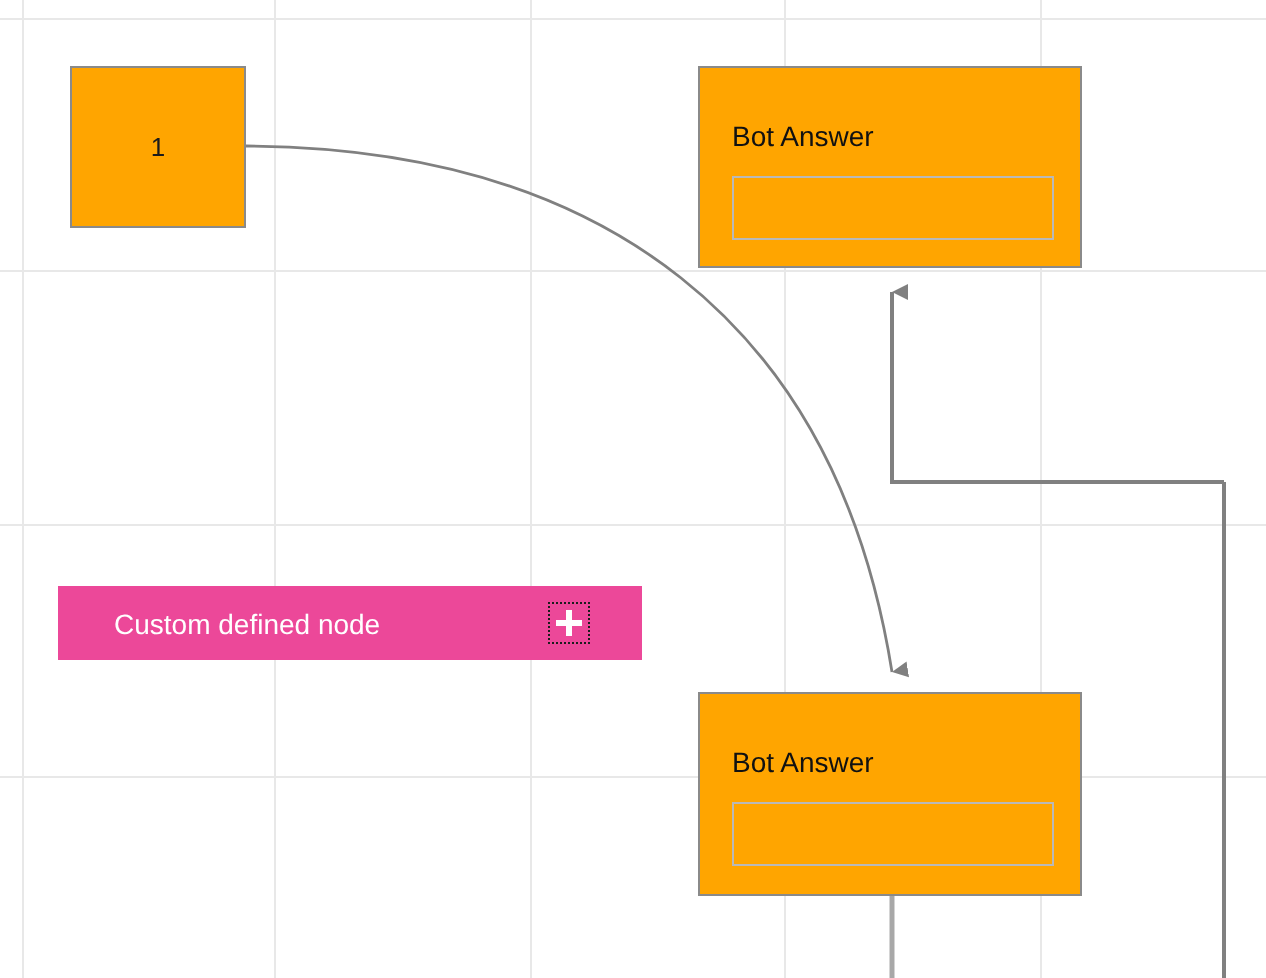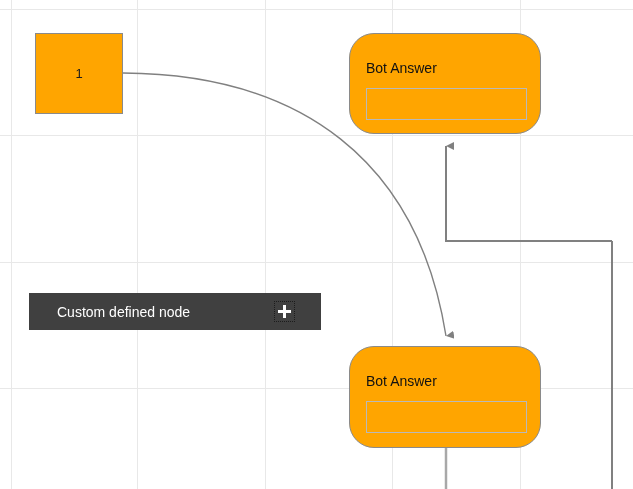--- a/index.html
+++ b/index.html
@@ -43,21 +43,20 @@
   }
   .node-start .num {
     font-size: 13px;
     color: #1b1b1b;
     line-height: 1;
   }
   .node-bot {
     left: 349px;
     width: 192px;
     padding: 0;
-    border-radius: 25px;
   }
   .node-bot-top { top: 33px; height: 101px; }
   .node-bot-bottom { top: 346px; height: 102px; }
   .node-bot .node-title {
     position: absolute;
     left: 16px;
     top: 27px;
     font-size: 14px;
     color: #111111;
     line-height: 1;
@@ -72,21 +71,21 @@
     box-sizing: border-box;
     border: 1px solid #b9b9b9;
     background: transparent;
   }
   .palette-bar {
     position: absolute;
     left: 29px;
     top: 293px;
     width: 292px;
     height: 37px;
-    background: #404040;
+    background: #ec4899;
     display: flex;
     align-items: center;
     box-sizing: border-box;
   }
   .palette-bar .palette-label {
     color: #ffffff;
     font-size: 14px;
     margin-left: 28px;
     line-height: 1;
     white-space: nowrap;

